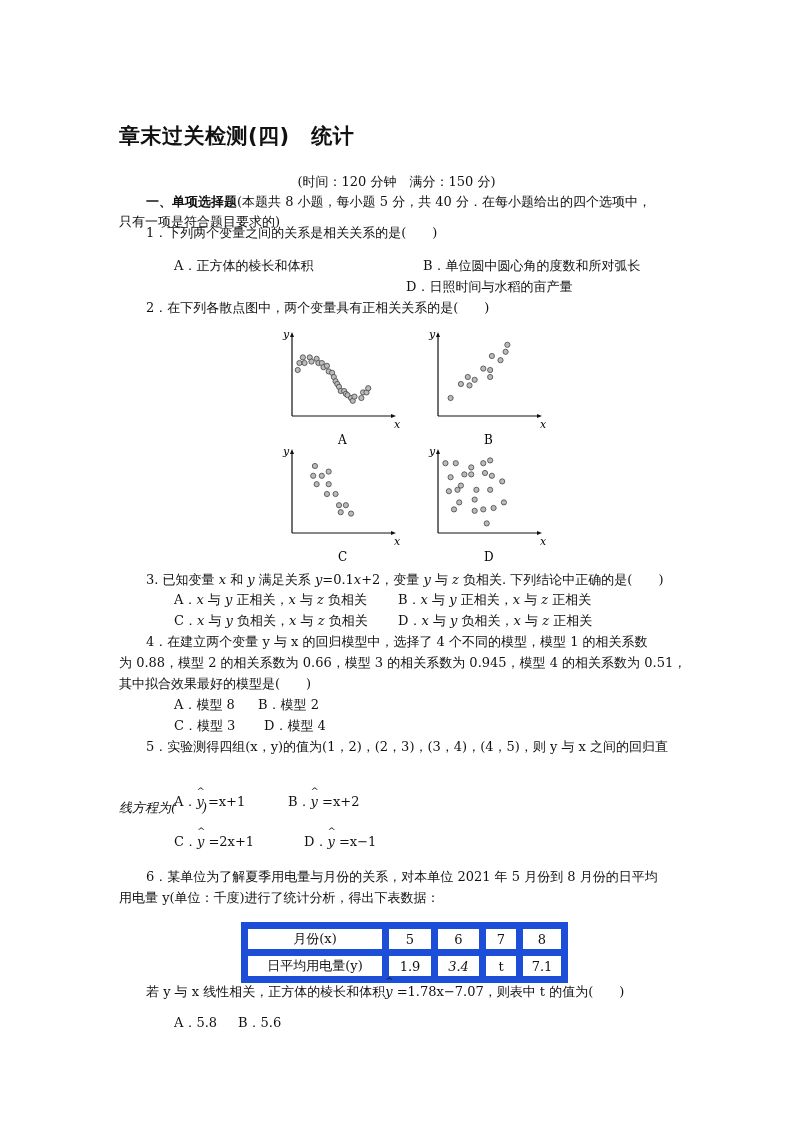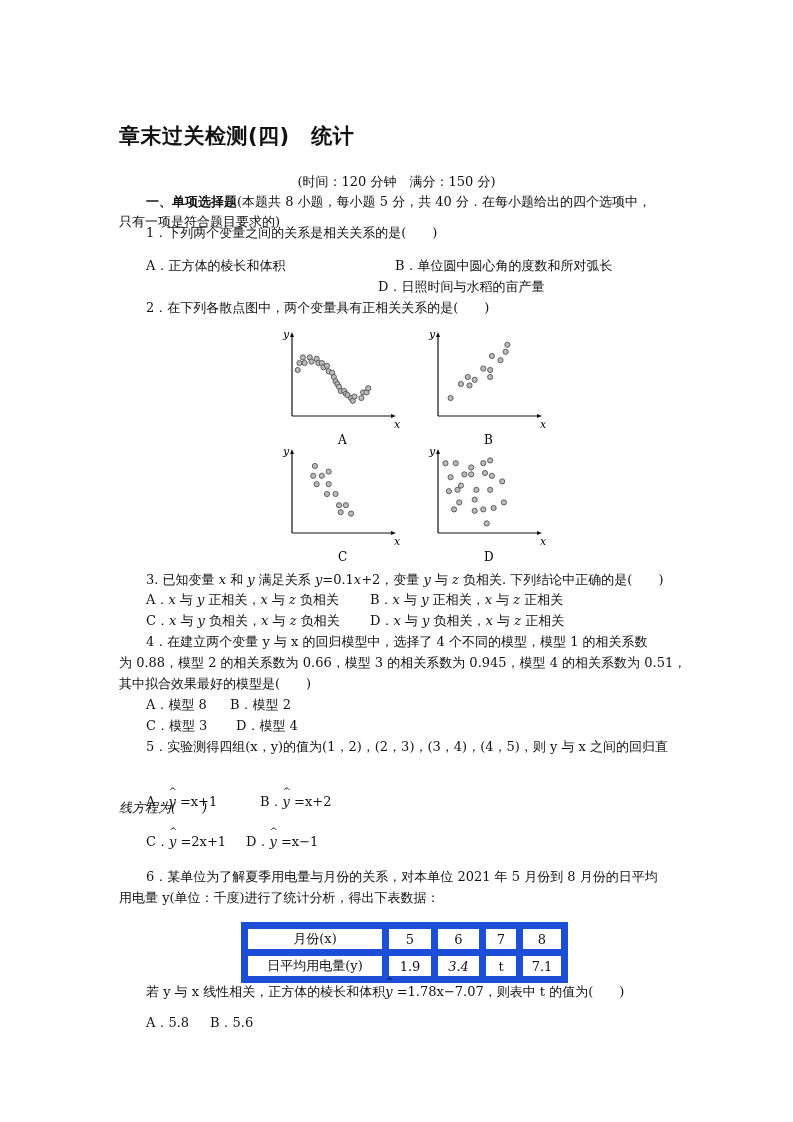--- a/index.html
+++ b/index.html
@@ -6,21 +6,21 @@
   body { width: 793px; height: 1122px; position: relative; overflow: hidden;
          font-family: "DejaVu Serif", "Liberation Serif", serif; color: #111; }
   .page { position: absolute; left: 0; top: 0; width: 793px; height: 1122px; }
   .title { position: absolute; left: 119px; top: 122px; font-size: 21px; font-weight: bold;
            font-family: "DejaVu Sans", "Liberation Sans", sans-serif; letter-spacing: 0.5px; white-space: pre; }
   .line { position: absolute; font-size: 13px; line-height: 20px; white-space: nowrap; }
   .ind { left: 146px; }
   .flush { left: 119px; }
   .center { left: 0; width: 793px; text-align: center; }
   b.sec { font-family: "DejaVu Sans", "Liberation Sans", sans-serif; font-weight: bold; }
-  .opt { position: absolute; font-size: 13px; line-height: 20px; white-space: nowrap; }
+  .opt { position: absolute; font-size: 13px; line-height: 20px; white-space: nowrap; margin-left: 28px; }
   i { font-style: italic; }
   .hat { position: relative; display: inline-block; }
   .hat::before { content: "^"; position: absolute; left: 0; top: -11px; font-size: 10px; }
   .plot { position: absolute; }
   .plot svg { overflow: visible; }
   table.data { position: absolute; left: 241px; top: 922px; border-collapse: collapse; font-size: 13px; }
   table.data td { border: 7px solid #1d4ed8; height: 20px; text-align: center; padding: 0 6px; }
 </style>
 </head>
 <body>
@@ -166,21 +166,21 @@
   <div class="opt" style="left:146px; top:695px;">A．模型 8</div>
   <div class="opt" style="left:230px; top:695px;">B．模型 2</div>
   <div class="opt" style="left:146px; top:716px;">C．模型 3</div>
   <div class="opt" style="left:236px; top:716px;">D．模型 4</div>
 
   <div class="line ind" style="top:737px;">5．实验测得四组(x，y)的值为(1，2)，(2，3)，(3，4)，(4，5)，则 y 与 x 之间的回归直</div>
   <div class="line flush" style="top:798px;font-style:italic;">线方程为(　　)</div>
   <div class="opt" style="left:146px; top:792px;"><span>A．</span><i class="hat">y</i><span> =x+1</span></div>
   <div class="opt" style="left:260px; top:792px;"><span>B．</span><i class="hat">y</i><span> =x+2</span></div>
   <div class="opt" style="left:146px; top:832px;"><span>C．</span><i class="hat">y</i><span> =2x+1</span></div>
-  <div class="opt" style="left:246px; top:832px;"><span>D．</span><i class="hat">y</i><span> =x−1</span></div>
+  <div class="opt" style="left:276px; top:832px;"><span>D．</span><i class="hat">y</i><span> =x−1</span></div>
 
   <div class="line ind" style="top:867px;">6．某单位为了解夏季用电量与月份的关系，对本单位 2021 年 5 月份到 8 月份的日平均</div>
   <div class="line flush" style="top:888px;">用电量 y(单位：千度)进行了统计分析，得出下表数据：</div>
 
   <table class="data">
     <tbody>
         <tr>
       <td style="width:122px">月份(x)</td>
       <td style="width:30px">5</td>
       <td style="width:29px">6</td>

